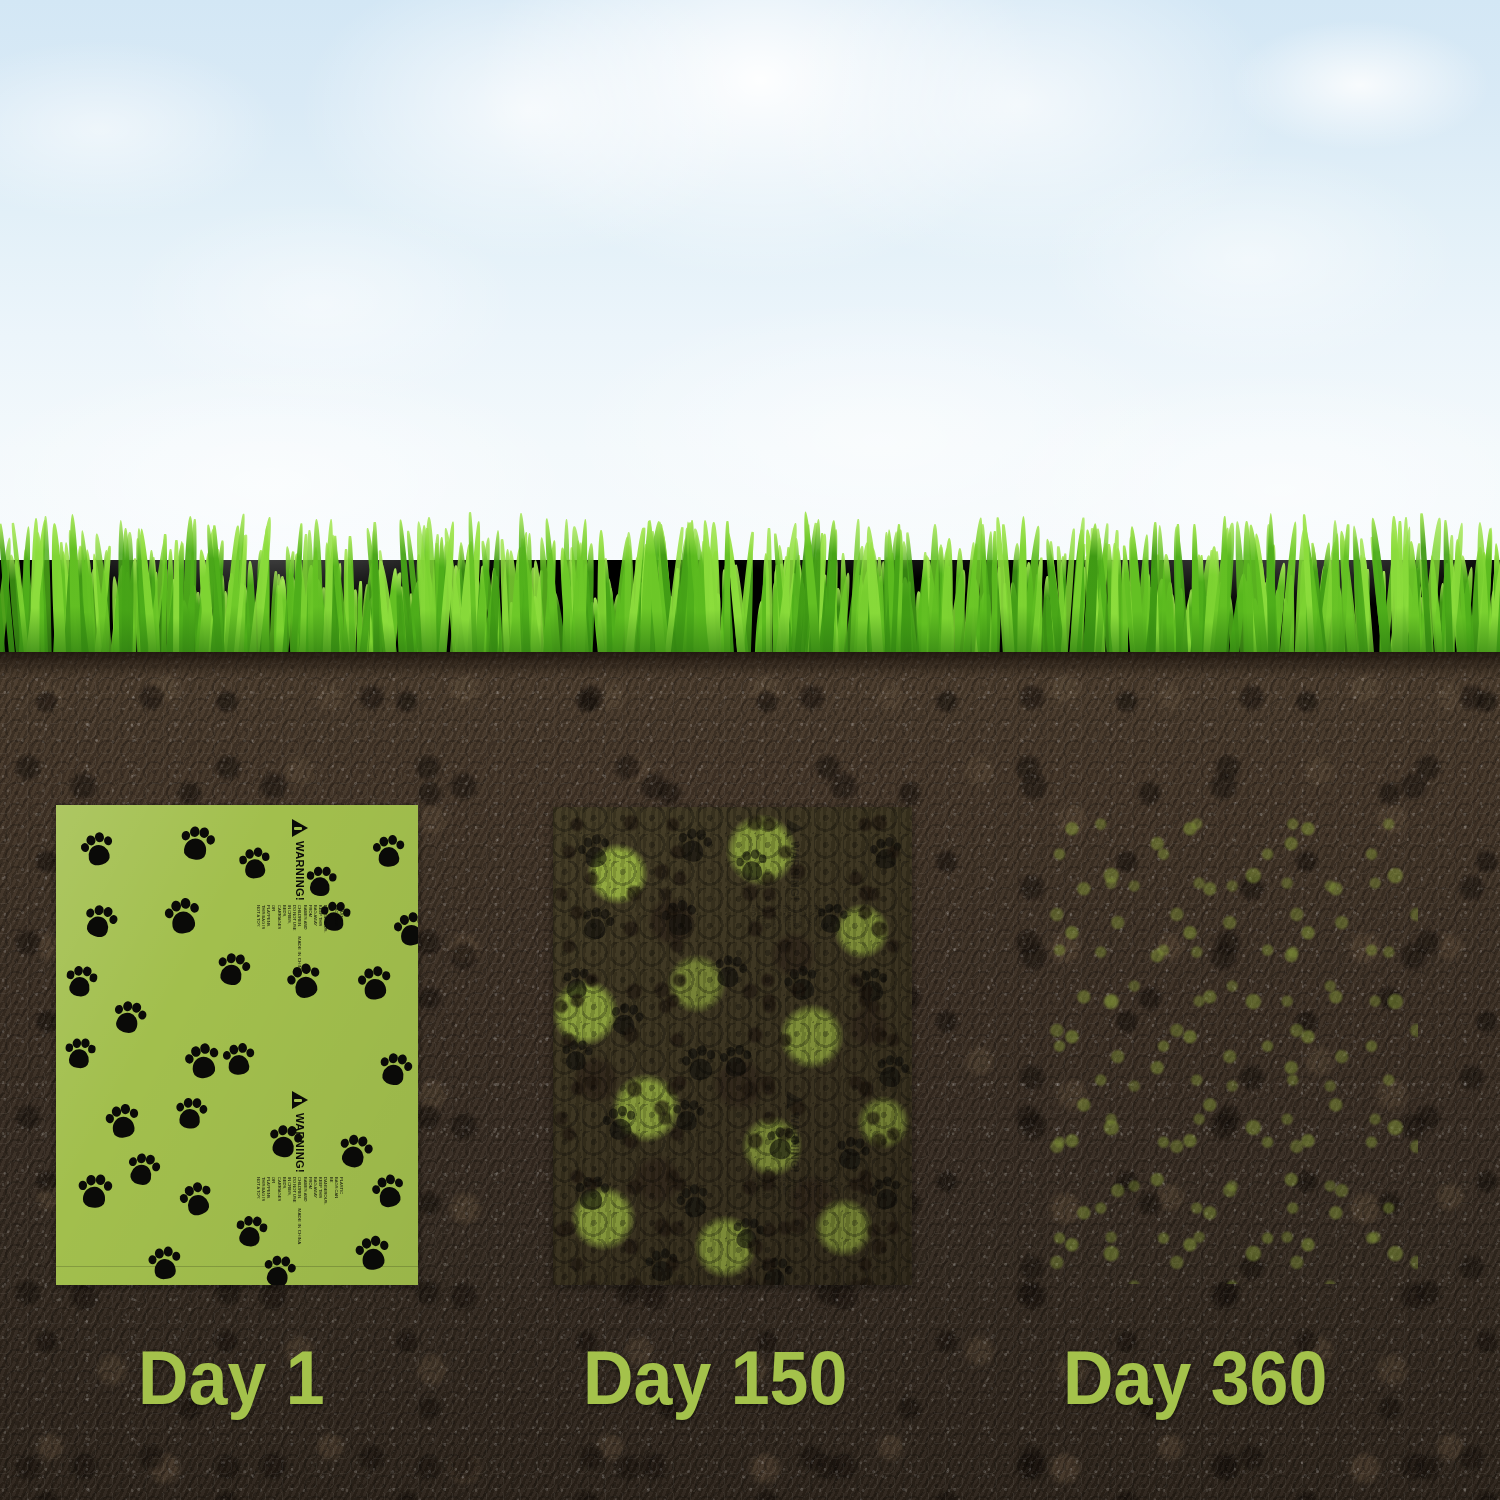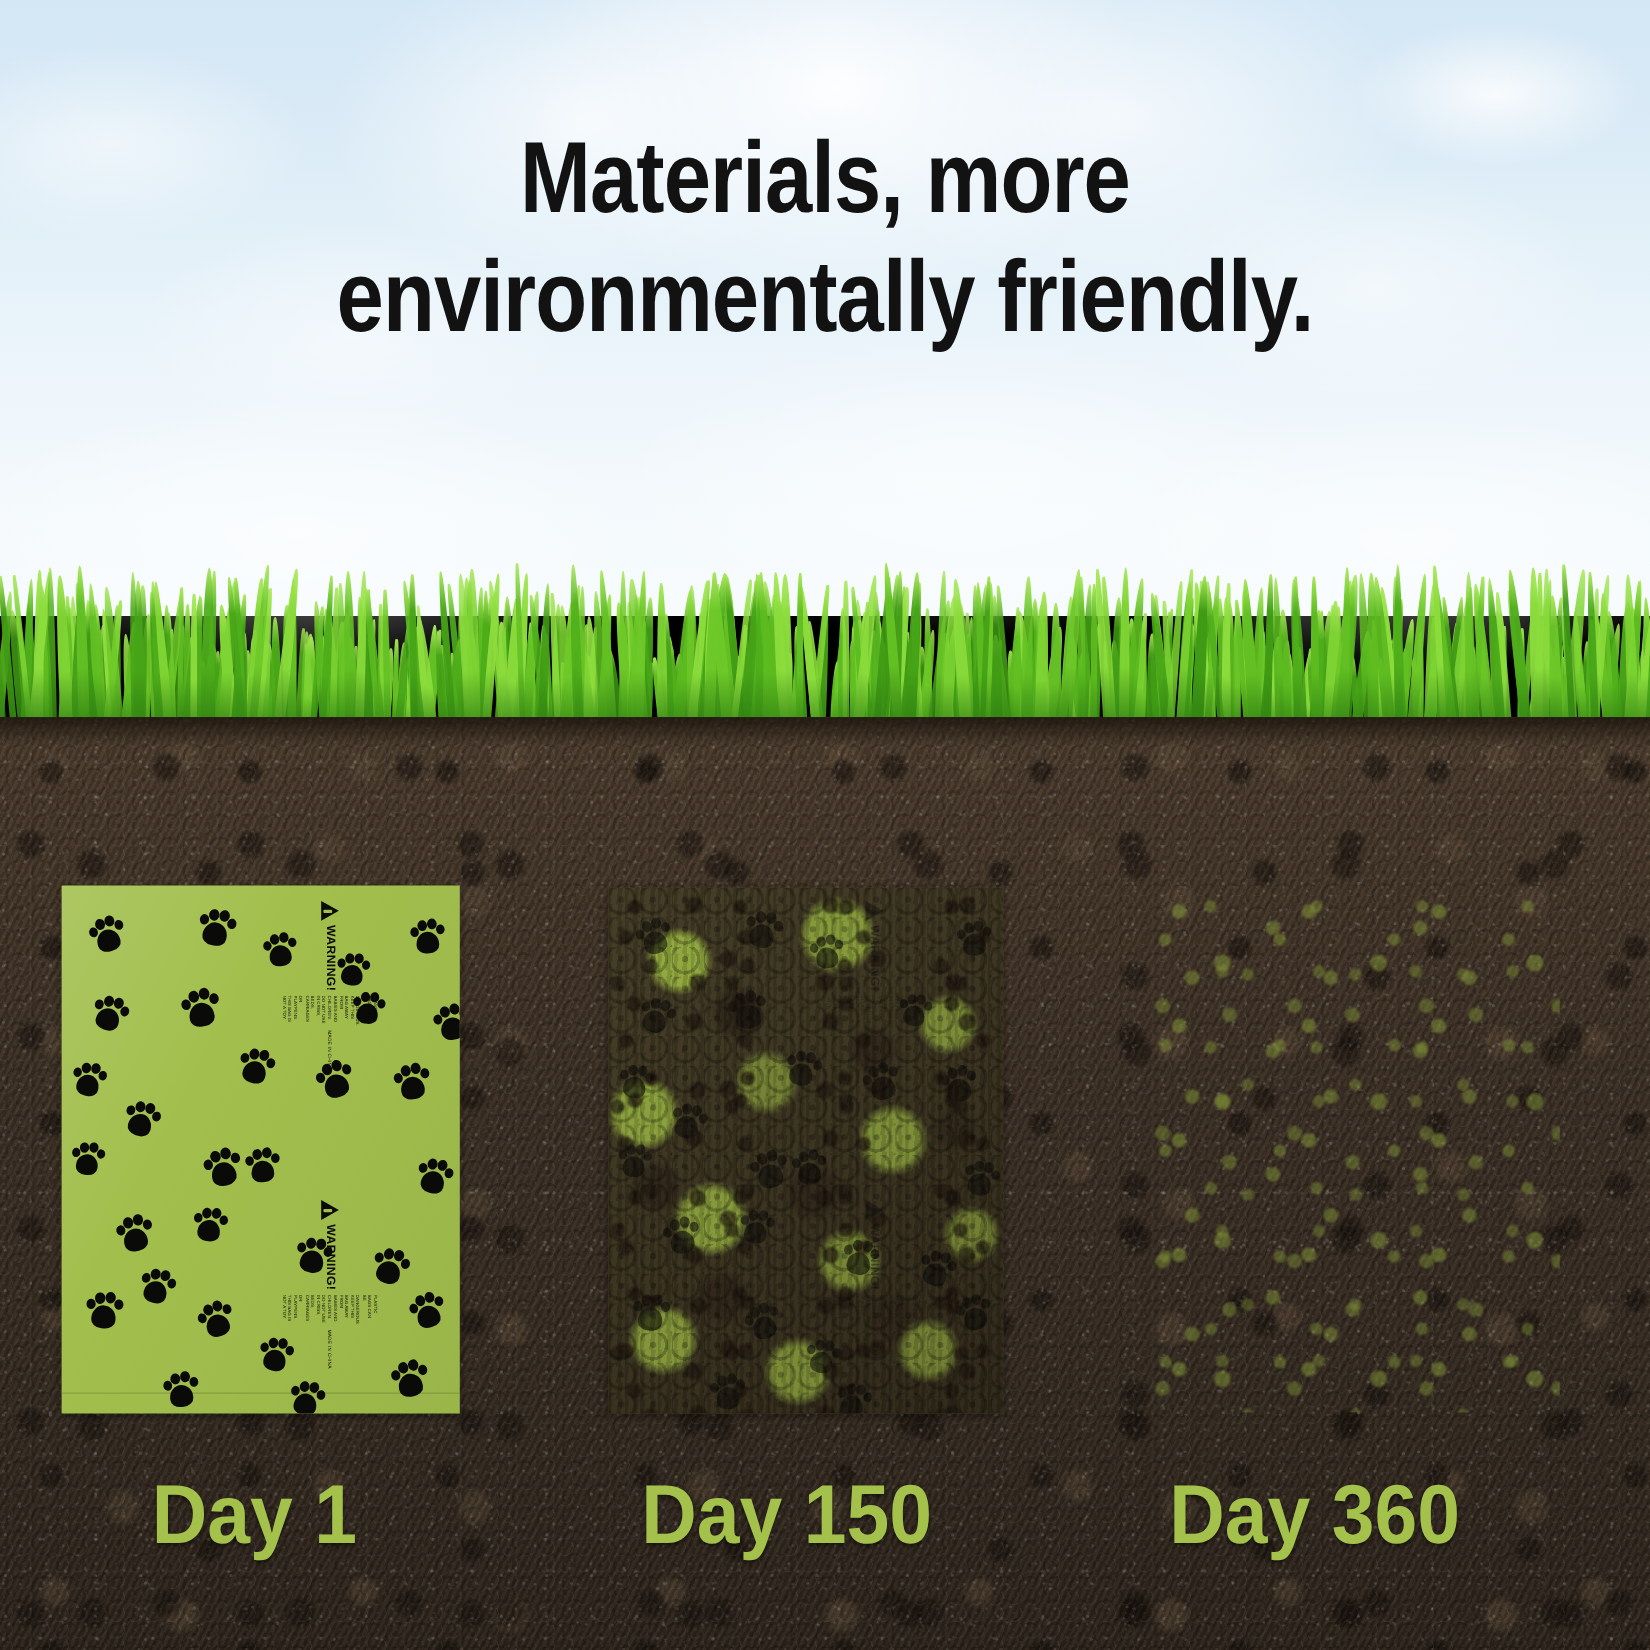--- a/index.html
+++ b/index.html
@@ -347,24 +347,20 @@
     <div class="cloud c3"></div>
     <div class="cloud c4"></div>
     <div class="cloud c5"></div>
     <div class="cloud c6"></div>
     <div class="cloud c7"></div>
     <div class="cloud c8"></div>
     <div class="cloud c9"></div>
     <div class="cloud c10"></div>
   </div>
 
-  <div class="title-block">
-    <span class="title-line">Materials, more</span>
-    <span class="title-line">environmentally friendly.</span>
-  </div>
 
   <div class="grass-layer" id="grass-layer">
       <div class="blade" style="left: 577.7px; width: 11.5px; height: 145.4px; bottom: -1.5px; background: linear-gradient(to top, rgb(44, 122, 16) 0%, rgb(109, 200, 40) 42%, rgb(109, 200, 40) 78%, rgb(169, 232, 90) 100%); transform: rotate(-3.81deg); z-index: 145; opacity: 0.83;"></div>
       <div class="blade" style="left: 694.5px; width: 8.4px; height: 152.8px; bottom: -3.5px; background: linear-gradient(to top, rgb(44, 122, 16) 0%, rgb(99, 192, 35) 42%, rgb(99, 192, 35) 78%, rgb(169, 232, 90) 100%); transform: rotate(-4.17deg); z-index: 152; opacity: 0.87;"></div>
       <div class="blade" style="left: 1494.3px; width: 11.1px; height: 108px; bottom: -1px; background: linear-gradient(to top, rgb(44, 122, 16) 0%, rgb(109, 200, 40) 42%, rgb(109, 200, 40) 78%, rgb(169, 232, 90) 100%); transform: rotate(6.57deg); z-index: 107; opacity: 0.96;"></div>
       <div class="blade" style="left: 1453.6px; width: 9.3px; height: 108.4px; bottom: -4.8px; background: linear-gradient(to top, rgb(44, 122, 16) 0%, rgb(109, 200, 40) 42%, rgb(109, 200, 40) 78%, rgb(169, 232, 90) 100%); transform: rotate(6.92deg); z-index: 108; opacity: 0.89;"></div>
       <div class="blade" style="left: 870px; width: 8.1px; height: 129.2px; bottom: -1.4px; background: linear-gradient(to top, rgb(44, 122, 16) 0%, rgb(92, 187, 31) 42%, rgb(92, 187, 31) 78%, rgb(169, 232, 90) 100%); transform: rotate(-1.22deg); z-index: 129; opacity: 0.94;"></div>
       <div class="blade" style="left: 1094.4px; width: 6.4px; height: 148.4px; bottom: -1.5px; background: linear-gradient(to top, rgb(44, 122, 16) 0%, rgb(99, 192, 35) 42%, rgb(99, 192, 35) 78%, rgb(169, 232, 90) 100%); transform: rotate(4.02deg); z-index: 148; opacity: 0.83;"></div>
       <div class="blade" style="left: 961.5px; width: 7.4px; height: 128.9px; bottom: -0.5px; background: linear-gradient(to top, rgb(44, 122, 16) 0%, rgb(126, 212, 50) 42%, rgb(126, 212, 50) 78%, rgb(169, 232, 90) 100%); transform: rotate(3.6deg); z-index: 128; opacity: 0.88;"></div>
       <div class="blade" style="left: 276.5px; width: 9.4px; height: 86.4px; bottom: -7.4px; background: linear-gradient(to top, rgb(44, 122, 16) 0%, rgb(99, 192, 35) 42%, rgb(99, 192, 35) 78%, rgb(169, 232, 90) 100%); transform: rotate(1.38deg); z-index: 86; opacity: 0.97;"></div>

